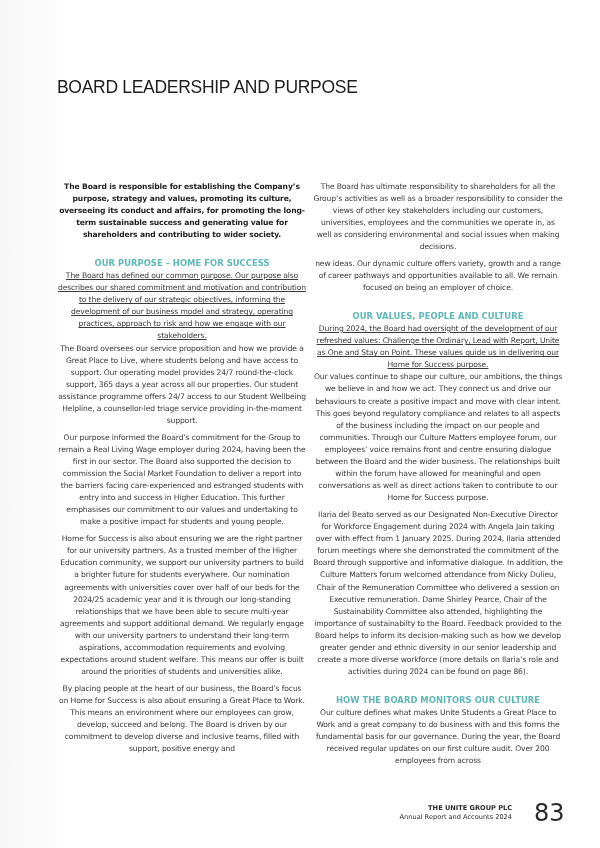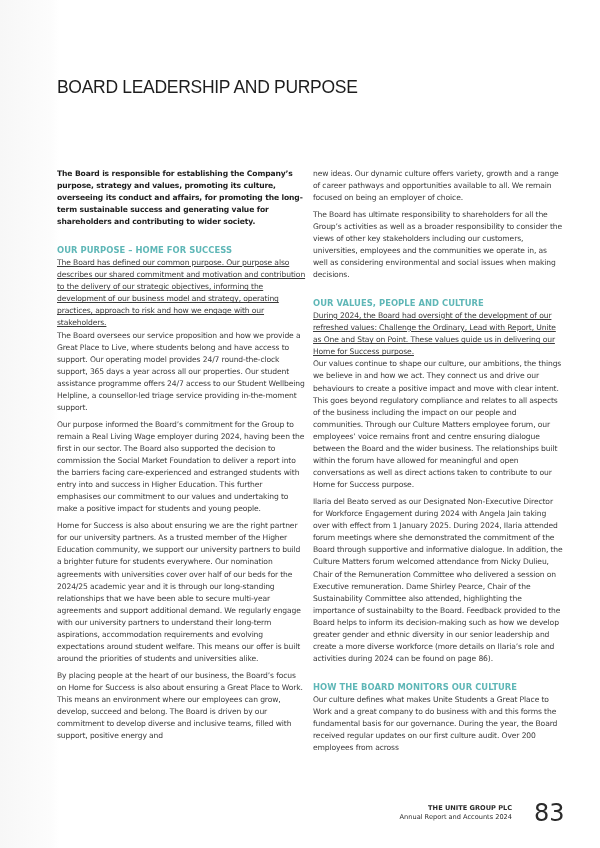--- a/index.html
+++ b/index.html
@@ -9,22 +9,22 @@
       font-family: "DejaVu Sans", sans-serif;
       color: #3a3a3a;
     }
     .title {
       position: absolute; left: 57px; top: 77px;
       font-family: "Liberation Sans", sans-serif;
       font-weight: normal; font-size: 17.5px; letter-spacing: -0.3px;
       color: #1d1d1d; margin: 0;
     }
     .col {
-      position: absolute; top: 168px; width: 250px;
-      font-size: 7.6px; line-height: 12.1px; letter-spacing: -0.12px;
+      position: absolute; top: 181px; width: 250px;
+      font-size: 7.6px; line-height: 12.1px; letter-spacing: -0.12px; text-align: center;
     }
     .col.left { left: 57px; }
     .col.right { left: 313px; }
     p { margin: 0 0 4.6px 0; }
     p.lead { font-weight: bold; color: #1e1e1e; margin-bottom: 4.6px; }
     p.tight { margin-bottom: 0; text-decoration: underline; }
     h2 {
       margin: 17px 0 0 0; font-size: 8.4px; line-height: 11.5px;
       font-weight: bold; color: #5fb7b7; letter-spacing: 0.05px;
     }
@@ -47,22 +47,22 @@
   <p class="lead">The Board is responsible for establishing the Company’s purpose, strategy and values, promoting its culture, overseeing its conduct and affairs, for promoting the long-term sustainable success and generating value for shareholders and contributing to wider society.</p>
   <h2>OUR PURPOSE – HOME FOR SUCCESS</h2>
   <p class="tight">The Board has defined our common purpose. Our purpose also describes our shared commitment and motivation and contribution to the delivery of our strategic objectives, informing the development of our business model and strategy, operating practices, approach to risk and how we engage with our stakeholders.</p>
   <p>The Board oversees our service proposition and how we provide a Great Place to Live, where students belong and have access to support. Our operating model provides 24/7 round-the-clock support, 365 days a year across all our properties. Our student assistance programme offers 24/7 access to our Student Wellbeing Helpline, a counsellor-led triage service providing in-the-moment support.</p>
   <p>Our purpose informed the Board’s commitment for the Group to remain a Real Living Wage employer during 2024, having been the first in our sector. The Board also supported the decision to commission the Social Market Foundation to deliver a report into the barriers facing care-experienced and estranged students with entry into and success in Higher Education. This further emphasises our commitment to our values and undertaking to make a positive impact for students and young people.</p>
   <p>Home for Success is also about ensuring we are the right partner for our university partners. As a trusted member of the Higher Education community, we support our university partners to build a brighter future for students everywhere. Our nomination agreements with universities cover over half of our beds for the 2024/25 academic year and it is through our long-standing relationships that we have been able to secure multi-year agreements and support additional demand. We regularly engage with our university partners to understand their long-term aspirations, accommodation requirements and evolving expectations around student welfare. This means our offer is built around the priorities of students and universities alike.</p>
   <p>By placing people at the heart of our business, the Board’s focus on Home for Success is also about ensuring a Great Place to Work. This means an environment where our employees can grow, develop, succeed and belong. The Board is driven by our commitment to develop diverse and inclusive teams, filled with support, positive energy and</p>
 </div>
 
 <div class="col right">
+  <p>The Board has ultimate responsibility to shareholders for all the Group’s activities as well as a broader responsibility to consider the views of other key stakeholders including our customers, universities, employees and the communities we operate in, as well as considering environmental and social issues when making decisions.</p>
   <p>new ideas. Our dynamic culture offers variety, growth and a range of career pathways and opportunities available to all. We remain focused on being an employer of choice.</p>
-  <p>The Board has ultimate responsibility to shareholders for all the Group’s activities as well as a broader responsibility to consider the views of other key stakeholders including our customers, universities, employees and the communities we operate in, as well as considering environmental and social issues when making decisions.</p>
   <h2>OUR VALUES, PEOPLE AND CULTURE</h2>
   <p class="tight">During 2024, the Board had oversight of the development of our refreshed values: Challenge the Ordinary, Lead with Report, Unite as One and Stay on Point. These values guide us in delivering our Home for Success purpose.</p>
   <p>Our values continue to shape our culture, our ambitions, the things we believe in and how we act. They connect us and drive our behaviours to create a positive impact and move with clear intent. This goes beyond regulatory compliance and relates to all aspects of the business including the impact on our people and communities. Through our Culture Matters employee forum, our employees’ voice remains front and centre ensuring dialogue between the Board and the wider business. The relationships built within the forum have allowed for meaningful and open conversations as well as direct actions taken to contribute to our Home for Success purpose.</p>
   <p>Ilaria del Beato served as our Designated Non-Executive Director for Workforce Engagement during 2024 with Angela Jain taking over with effect from 1 January 2025. During 2024, Ilaria attended forum meetings where she demonstrated the commitment of the Board through supportive and informative dialogue. In addition, the Culture Matters forum welcomed attendance from Nicky Dulieu, Chair of the Remuneration Committee who delivered a session on Executive remuneration. Dame Shirley Pearce, Chair of the Sustainability Committee also attended, highlighting the importance of sustainabilty to the Board. Feedback provided to the Board helps to inform its decision-making such as how we develop greater gender and ethnic diversity in our senior leadership and create a more diverse workforce (more details on Ilaria’s role and activities during 2024 can be found on page 86).</p>
   <h2>HOW THE BOARD MONITORS OUR CULTURE</h2>
   <p>Our culture defines what makes Unite Students a Great Place to Work and a great company to do business with and this forms the fundamental basis for our governance. During the year, the Board received regular updates on our first culture audit. Over 200 employees from across</p>
 </div>
 
 <div class="footer-org">
   <div class="org">THE UNITE GROUP PLC</div>

